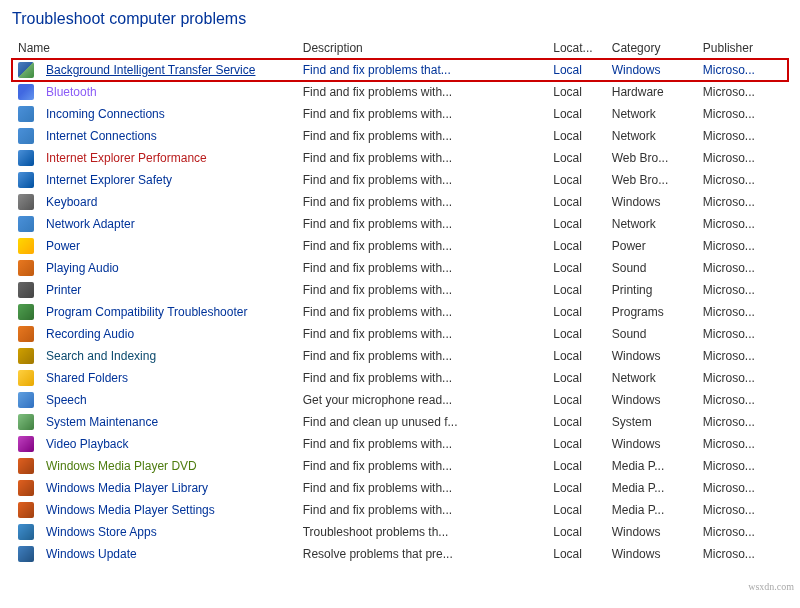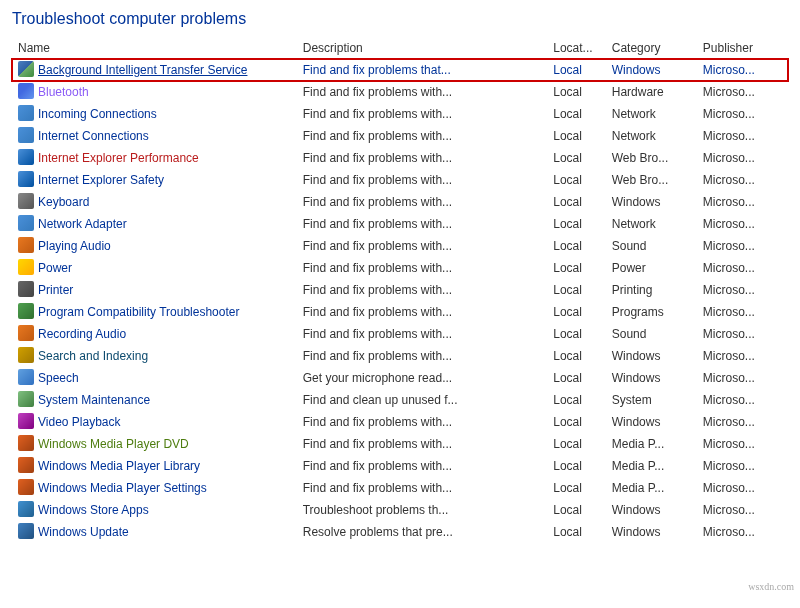--- a/index.html
+++ b/index.html
@@ -85,21 +85,22 @@
       width: 16px;
       height: 16px;
       margin-right: 4px;
       vertical-align: middle;
       border-radius: 2px;
       position: relative;
       top: -1px;
     }
     .name-cell {
       display: flex;
-      align-items: center;
+      align-items: flex-end;
+      gap: 8px;
     }
     
     .icon-bits { background: linear-gradient(135deg, #4a7fc1 0%, #2e5fa3 50%, #6aaa6a 50%, #3d8c3d 100%); border-radius: 2px; }
     .icon-bluetooth { background: linear-gradient(135deg, #4169e1 40%, #6495ed 100%); border-radius: 2px; }
     .icon-network { background: linear-gradient(135deg, #4a90d9 0%, #357abd 100%); border-radius: 2px; }
     .icon-ie { background: linear-gradient(135deg, #4a90d9 0%, #0050a0 100%); border-radius: 2px; }
     .icon-keyboard { background: linear-gradient(135deg, #888 0%, #555 100%); border-radius: 2px; }
     .icon-sound { background: linear-gradient(135deg, #e87820 0%, #c05a10 100%); border-radius: 2px; }
     .icon-power { background: linear-gradient(135deg, #ffd700 0%, #ffaa00 100%); border-radius: 2px; }
     .icon-printer { background: linear-gradient(135deg, #666 0%, #444 100%); border-radius: 2px; }
@@ -231,44 +232,44 @@
               </div>
             </td>
             <td class="col-desc">Find and fix problems with...</td>
             <td class="col-loc">Local</td>
             <td class="col-cat">Network</td>
             <td class="col-pub">Microso...</td>
           </tr>
           <tr>
             <td class="col-name">
               <div class="name-cell">
+                <span class="icon-placeholder icon-power"></span>
+                <span style="color: rgb(0, 51, 153);">Power</span>
+              </div>
+            </td>
+            <td class="col-desc">Find and fix problems with...</td>
+            <td class="col-loc">Local</td>
+            <td class="col-cat">Power</td>
+            <td class="col-pub">Microso...</td>
+          </tr>
+          <tr>
+            <td class="col-name">
+              <div class="name-cell">
                 <span class="icon-placeholder icon-sound"></span>
                 <span style="color: rgb(0, 51, 153);">Playing Audio</span>
               </div>
             </td>
             <td class="col-desc">Find and fix problems with...</td>
             <td class="col-loc">Local</td>
             <td class="col-cat">Sound</td>
             <td class="col-pub">Microso...</td>
           </tr>
           <tr>
             <td class="col-name">
               <div class="name-cell">
-                <span class="icon-placeholder icon-power"></span>
-                <span style="color: rgb(0, 51, 153);">Power</span>
-              </div>
-            </td>
-            <td class="col-desc">Find and fix problems with...</td>
-            <td class="col-loc">Local</td>
-            <td class="col-cat">Power</td>
-            <td class="col-pub">Microso...</td>
-          </tr>
-          <tr>
-            <td class="col-name">
-              <div class="name-cell">
                 <span class="icon-placeholder icon-printer"></span>
                 <span style="color: rgb(0, 51, 153);">Printer</span>
               </div>
             </td>
             <td class="col-desc">Find and fix problems with...</td>
             <td class="col-loc">Local</td>
             <td class="col-cat">Printing</td>
             <td class="col-pub">Microso...</td>
           </tr>
           <tr>
@@ -298,20 +299,32 @@
           <tr>
             <td class="col-name">
               <div class="name-cell">
                 <span class="icon-placeholder icon-search"></span>
                 <span style="color: #0c4a6e;">Search and Indexing</span>
               </div>
             </td>
             <td class="col-desc">Find and fix problems with...</td>
             <td class="col-loc">Local</td>
             <td class="col-cat">Windows</td>
+            <td class="col-pub">Microso...</td>
+          </tr>
+          <tr>
+            <td class="col-name">
+              <div class="name-cell">
+                <span class="icon-placeholder icon-folder"></span>
+                <span style="color: rgb(0, 51, 153);">Shared Folders</span>
+              </div>
+            </td>
+            <td class="col-desc">Find and fix problems with...</td>
+            <td class="col-loc">Local</td>
+            <td class="col-cat">Network</td>
             <td class="col-pub">Microso...</td>
           </tr>
           <tr>
             <td class="col-name">
               <div class="name-cell">
                 <span class="icon-placeholder icon-speech"></span>
                 <span style="color: rgb(0, 51, 153);">Speech</span>
               </div>
             </td>
             <td class="col-desc">Get your microphone read...</td>

